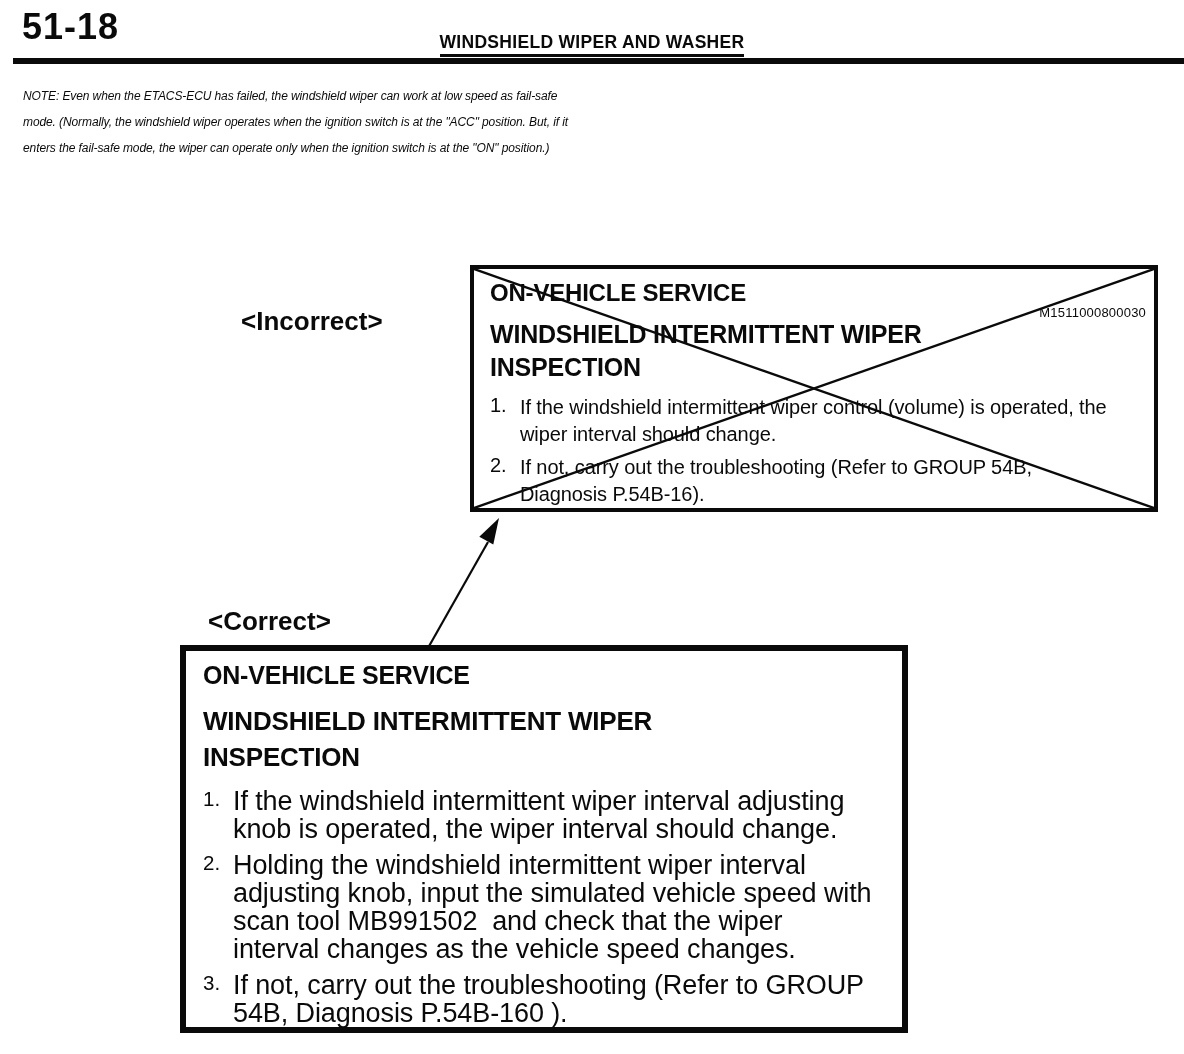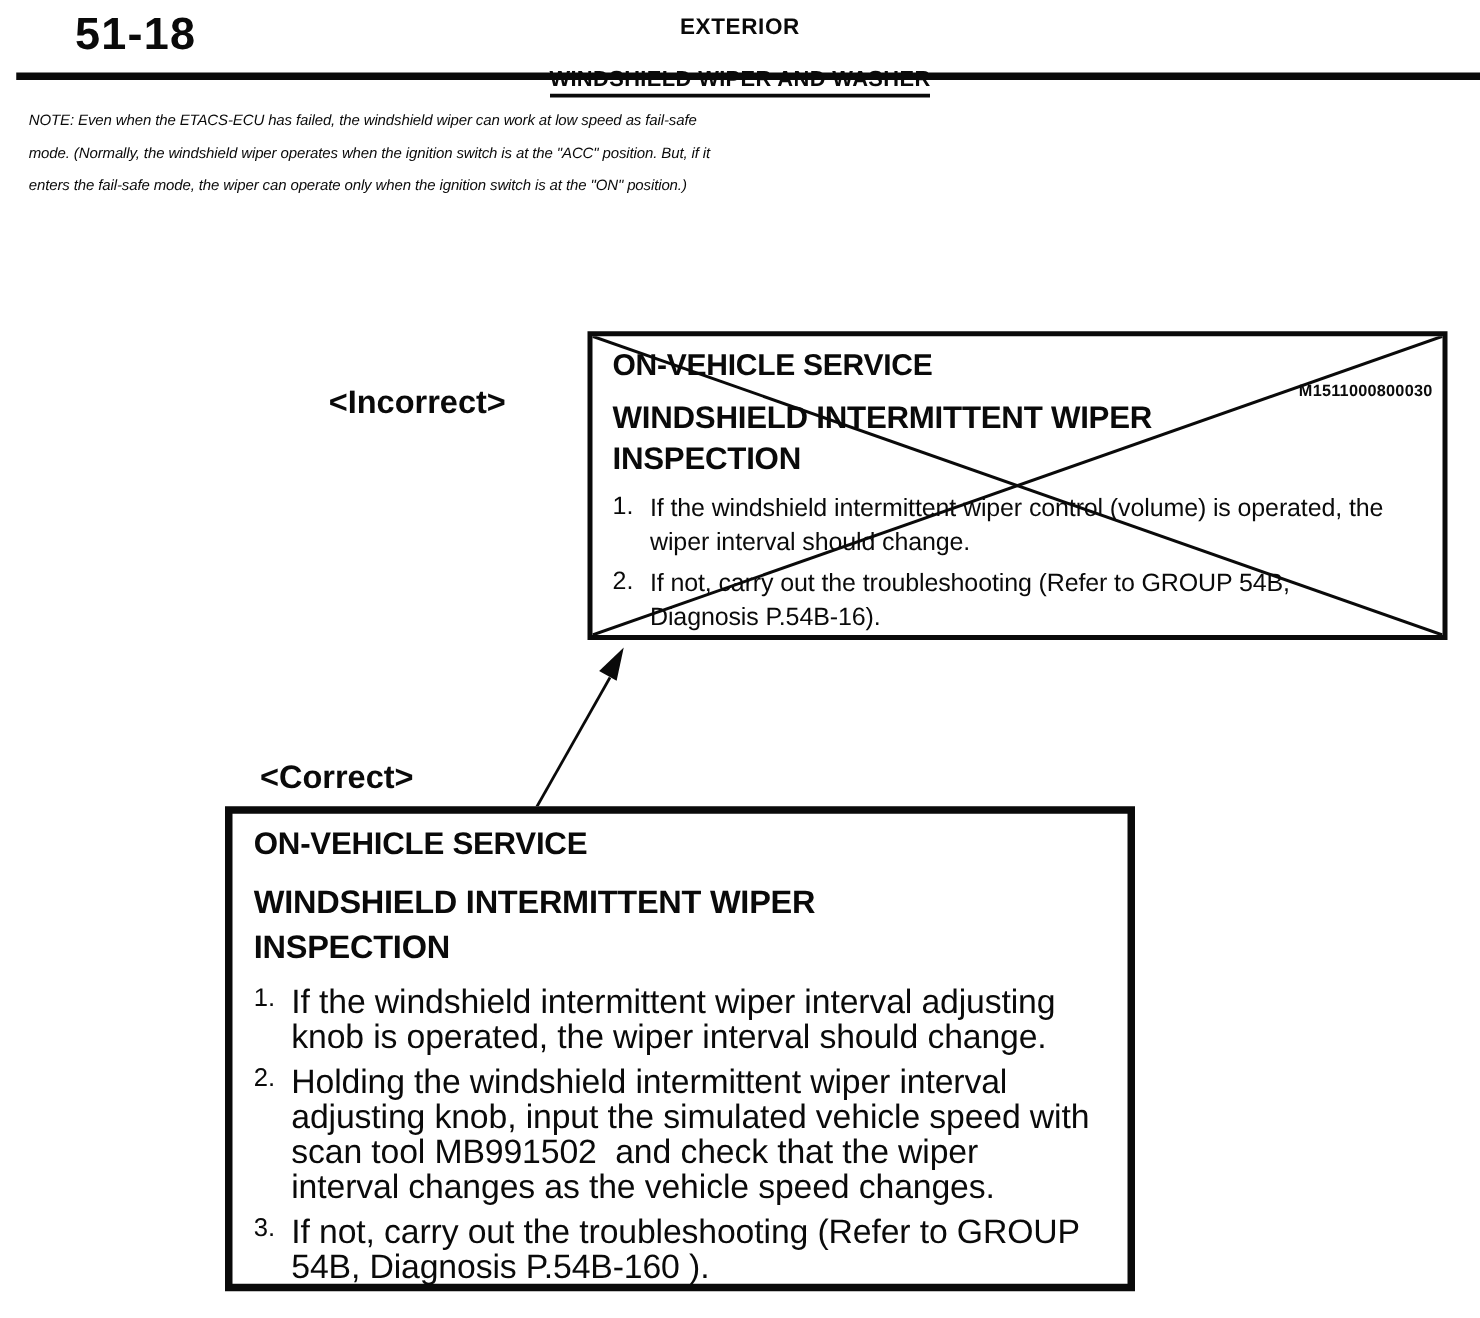--- a/index.html
+++ b/index.html
@@ -9,21 +9,21 @@
     height: 1054px;
     background: #ffffff;
     color: #0a0a0a;
     font-family: "Liberation Sans", sans-serif;
     overflow: hidden;
   }
 
   
   .page-number {
     position: absolute; left: 22px; top: 6px;
-    font-size: 36px; font-weight: bold; letter-spacing: 1px; margin-left: 38px;
+    font-size: 36px; font-weight: bold; letter-spacing: 1px;
   }
   .header-center {
     position: absolute; left: 0; right: 0; top: 11px;
     text-align: center;
   }
   .section-title {
     font-size: 18px; font-weight: bold; letter-spacing: 0.5px;
   }
   .subsection-title {
     display: inline-block;
@@ -41,21 +41,21 @@
   .note {
     position: absolute; left: 20px; top: 80px; width: 562px;
     margin: 3px;
     font-style: italic;
     font-size: 12px; line-height: 26px;
     letter-spacing: -0.1px;
   }
 
   
   .incorrect-label {
-    position: absolute; left: 263px; top: 306px;
+    position: absolute; left: 241px; top: 306px;
     font-size: 26px; font-weight: bold;
   }
   .correct-label {
     position: absolute; left: 176px; top: 606px;
     font-size: 26px; font-weight: bold; margin-left: 32px;
   }
 
   
   .box {
     position: absolute;
@@ -85,21 +85,21 @@
   .inspection-heading {
     font-size: 25px; font-weight: bold; letter-spacing: -0.2px;
     line-height: 33px; max-width: 520px;
     margin: 11px 0 0 0;
   }
   .correct-box .service-heading { font-size: 25px; }
   .correct-box .inspection-heading { font-size: 26px; line-height: 36px; max-width: 560px; margin-top: 13px; }
 
   .doc-code {
     position: absolute; top: 36px; right: 8px;
-    font-size: 13px; font-weight: bold; letter-spacing: 0.2px;
+    font-size: 13px; font-weight: normal; letter-spacing: 0.2px;
   }
 
   .steps { margin-top: 10px; }
   .correct-box .steps { margin-top: 12px; }
   .step { display: flex; margin-bottom: 7px; }
   .correct-box .step { margin-bottom: 8px; }
   .step-num { flex: none; width: 30px; font-size: 20px; }
   .step-text {
     flex: 1; max-width: 600px;
     font-size: 20px; line-height: 26.5px;
@@ -118,21 +118,21 @@
   .arrow polygon { fill: #0a0a0a; }
 </style>
 </head>
 <body>
 
 <div class="page">
 
   <div class="page-number">51-18</div>
 
   <div class="header-center">
-    <div class="section-title">EXTERIOR</div><br>
+    <br>
     <div class="subsection-title">WINDSHIELD WIPER AND WASHER</div>
   </div>
 
   <div class="header-rule"></div>
 
   <p class="note">NOTE: Even when the ETACS-ECU has failed, the windshield wiper can work at low speed as fail-safe mode. (Normally, the windshield wiper operates when the ignition switch is at the "ACC" position. But, if it enters the fail-safe mode, the wiper can operate only when the ignition switch is at the "ON" position.)</p>
 
   <div class="incorrect-label">&lt;Incorrect&gt;</div>
 
   <div class="box incorrect-box">

